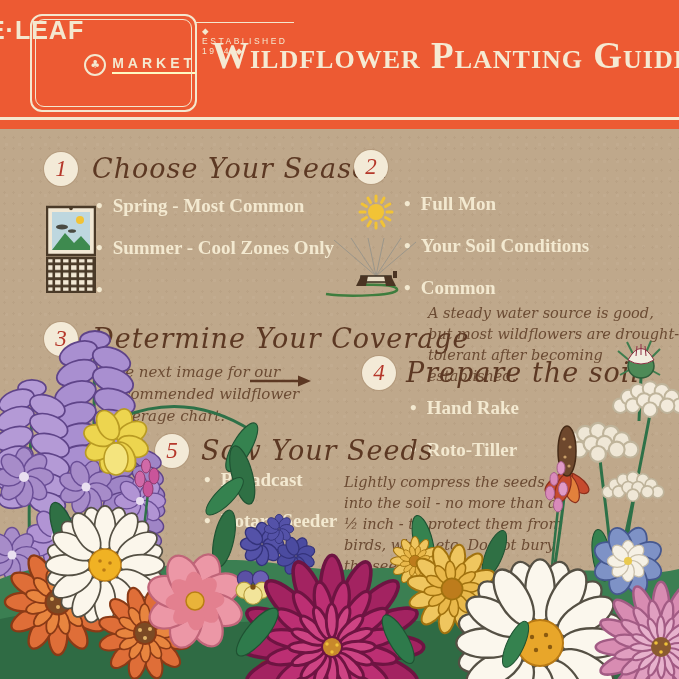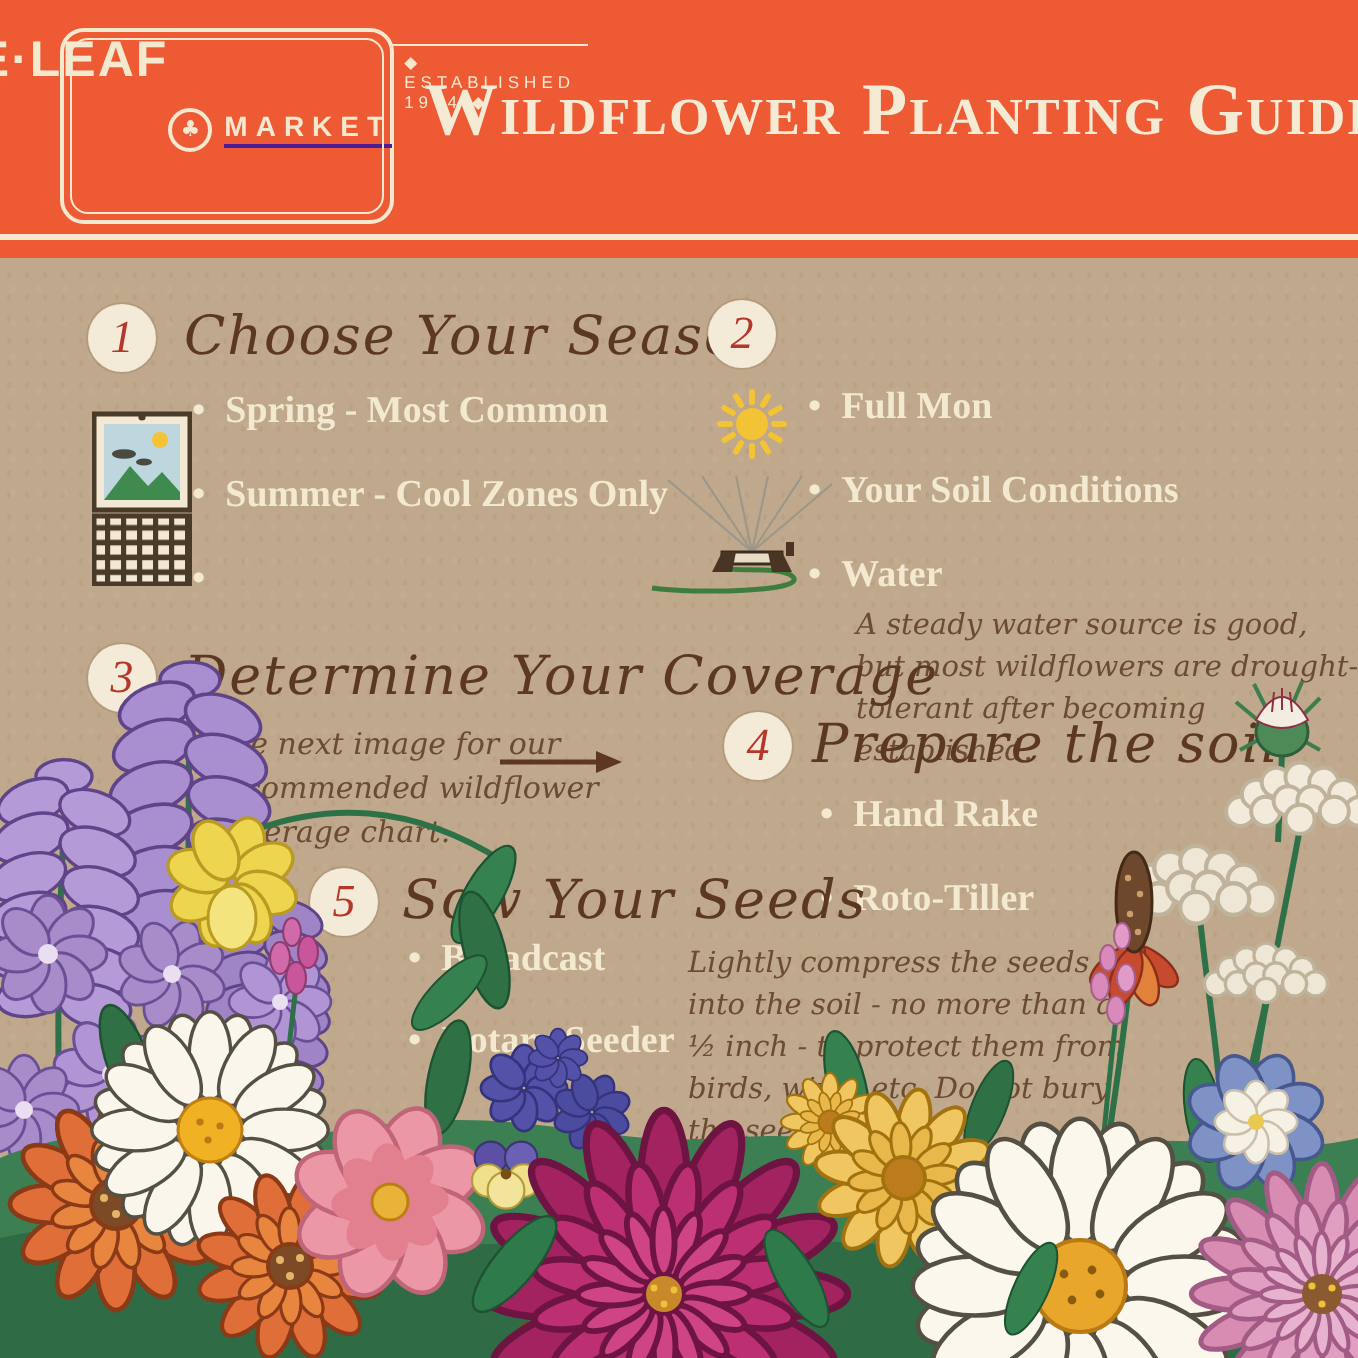--- a/index.html
+++ b/index.html
@@ -14,21 +14,21 @@
   .header-line{position:absolute;left:0;top:117px;width:679px;height:3px;background:#F4E8CF;}
   .logo{position:absolute;left:30px;top:14px;width:163px;height:94px;border:2px solid #F4E8CF;
     border-radius:12px;display:flex;flex-direction:row;justify-content:center;}
   .logo::after{content:"";position:absolute;inset:3px;border:1px solid #F4E8CF;border-radius:9px;pointer-events:none;}
   .logo-top{font-family:"Liberation Sans",sans-serif;font-weight:bold;font-size:25px;letter-spacing:1px;
     color:#F4E8CF;line-height:1;margin-top:2px;}
   .logo-row{display:flex;align-items:center;gap:6px;margin-top:3px;}
   .logo-emblem{width:18px;height:18px;border:2px solid #F4E8CF;border-radius:50%;color:#F4E8CF;
     font-size:11px;line-height:18px;text-align:center;font-family:"DejaVu Sans",sans-serif;}
   .logo-market{font-family:"Liberation Sans",sans-serif;font-weight:bold;font-size:14px;letter-spacing:4px;
-    color:#F4E8CF;border-bottom:2px solid #4c1d95;padding-bottom:2px;line-height:1;}
+    color:#F4E8CF;border-bottom:2px solid #fef9c3;padding-bottom:2px;line-height:1;}
   .logo-est{margin-top:6px;font-family:"Liberation Sans",sans-serif;font-size:8.5px;letter-spacing:2.5px;
     color:#F4E8CF;border-top:1px solid #F4E8CF;padding:3px 6px 0 6px;}
   .title{position:absolute;left:212px;top:34px;width:460px;color:#F5EAD3;
     font-family:"Liberation Serif",serif;font-weight:bold;font-size:37px;letter-spacing:1px;
     font-variant:small-caps;white-space:nowrap;}
   
   .numcircle{position:absolute;width:34px;height:34px;border-radius:50%;background:#F3EAD7;
     color:#B5372A;font-style:italic;font-size:23px;display:flex;align-items:center;justify-content:center;
     box-shadow:0 0 0 1px rgba(120,80,50,.15);}
   .script{position:absolute;color:#5C3823;font-style:italic;font-size:27px;letter-spacing:1px;
@@ -133,21 +133,21 @@
     <li>
         <span class="dot">•</span>
         <span>Full Mon</span>
       </li>
     <li>
         <span class="dot">•</span>
         <span>Your Soil Conditions</span>
       </li>
     <li>
         <span class="dot">•</span>
-        <span>Water</span>
+        <span>Common</span>
       </li>
   </ul>
   <div class="note" style="left:428px;top:303px;width:252px">A steady water source is good, but most wildflowers are drought-tolerant after becoming established.</div>
 
   <div class="numcircle" style="left:44px;top:322px">
     <span>3</span>
   </div>
   <div class="script" style="left:92px;top:323px">Determine Your Coverage</div>
   <div class="note" style="left:106px;top:362px;width:240px;font-size:15px">See next image for our recommended wildflower coverage chart.</div>
   <svg class="icon" style="left:250px;top:374px" width="62" height="14" viewBox="0 0 62 14">

